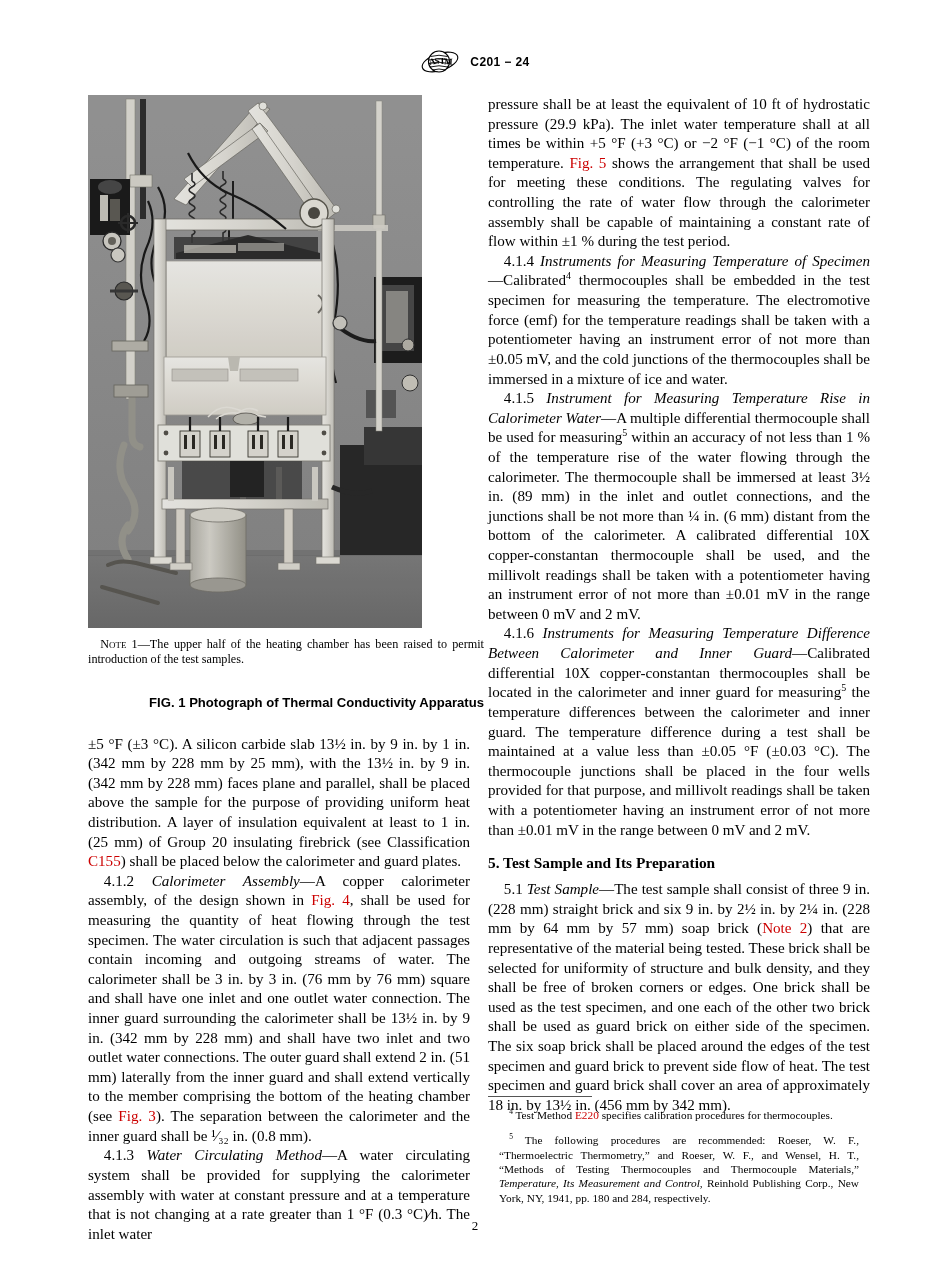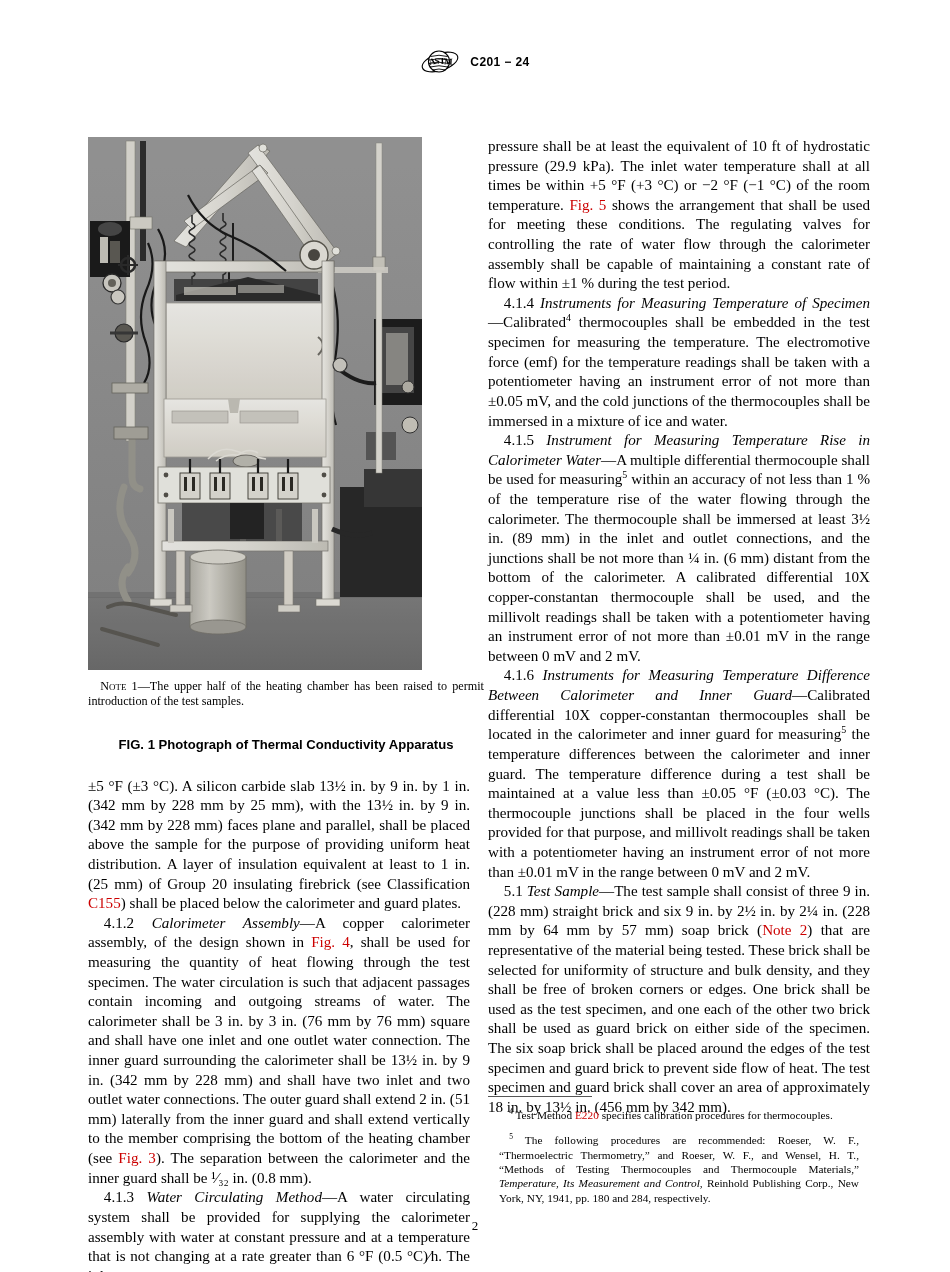--- a/index.html
+++ b/index.html
@@ -41,21 +41,20 @@
   }
 
   
   .col {
     position: absolute;
     top: 95px;
     width: 382px;
     text-align: justify;
     font-size: 15.1px;
     line-height: 1.30;
-    margin-top: 42px;
   }
   .col-left  { left: 88px; }
   .col-right { left: 488px; }
 
   p.para {
     margin: 0;
     text-indent: 1.05em;
     text-align: justify;
     -webkit-hyphens: auto;
     hyphens: auto;
@@ -94,21 +93,21 @@
     line-height: 1.25;
     text-align: justify;
     text-indent: 1.0em;
   }
   .note-label {
     font-variant: small-caps;
     font-size: 12.2px;
   }
   .fig-caption {
     margin-top: 26px;
-    text-align: center;
+    text-align: right;
     font-family: "Liberation Sans", sans-serif;
     font-weight: bold;
     font-size: 13.1px;
   }
 
   
   .footnotes {
     position: absolute;
     left: 488px;
     top: 1096px;
@@ -351,34 +350,35 @@
     <p class="note1"><span class="note-label">Note</span><span> 1—The upper half of the heating chamber has been raised to permit introduction of the test samples.</span></p>
 
     <div class="fig-caption">FIG. 1 Photograph of Thermal Conductivity Apparatus</div>
   </div>
 
   <div style="margin-top:24px;">
     <p class="para noindent"><span>±5 °F (±3 °C). A silicon carbide slab 13½ in. by 9 in. by 1 in. (342 mm by 228 mm by 25 mm), with the 13½ in. by 9 in. (342 mm by 228 mm) faces plane and parallel, shall be placed above the sample for the purpose of providing uniform heat distribution. A layer of insulation equivalent at least to 1 in. (25 mm) of Group 20 insulating firebrick (see Classification </span><span class="ref">C155</span><span>) shall be placed below the calorimeter and guard plates.</span></p>
 
     <p class="para"><span>4.1.2</span> <i>Calorimeter Assembly</i><span>—A copper calorimeter assembly, of the design shown in </span><span class="ref">Fig. 4</span><span>, shall be used for measuring the quantity of heat flowing through the test specimen. The water circulation is such that adjacent passages contain incoming and outgoing streams of water. The calorimeter shall be 3 in. by 3 in. (76 mm by 76 mm) square and shall have one inlet and one outlet water connection. The inner guard surrounding the calorimeter shall be 13½ in. by 9 in. (342 mm by 228 mm) and shall have two inlet and two outlet water connections. The outer guard shall extend 2 in. (51 mm) laterally from the inner guard and shall extend vertically to the member comprising the bottom of the heating chamber (see </span><span class="ref">Fig. 3</span><span>). The separation between the calorimeter and the inner guard shall be ¹⁄₃₂ in. (0.8 mm).</span></p>
 
-    <p class="para"><span>4.1.3</span> <i>Water Circulating Method</i><span>—A water circulating system shall be provided for supplying the calorimeter assembly with water at constant pressure and at a temperature that is not changing at a rate greater than 6 °F (0.5 °C)⁄h. The inlet water</span></p>
+    <p class="para"><span>4.1.3</span> <i>Water Circulating Method</i><span>—A water circulating system shall be provided for supplying the calorimeter assembly with water at constant pressure and at a temperature that is not changing at a rate greater than 1 °F (0.3 °C)⁄h. The inlet water</span></p>
   </div>
 </div>
 
 <div class="col col-right">
 
   <p class="para noindent"><span>pressure shall be at least the equivalent of 10 ft of hydrostatic pressure (29.9 kPa). The inlet water temperature shall at all times be within +5 °F (+3 °C) or −2 °F (−1 °C) of the room temperature. </span><span class="ref">Fig. 5</span><span> shows the arrangement that shall be used for meeting these conditions. The regulating valves for controlling the rate of water flow through the calorimeter assembly shall be capable of maintaining a constant rate of flow within ±1 % during the test period.</span></p>
 
   <p class="para"><span>4.1.4</span> <i>Instruments for Measuring Temperature of Specimen</i><span>—Calibrated</span><sup>4</sup><span> thermocouples shall be embedded in the test specimen for measuring the temperature. The electromotive force (emf) for the temperature readings shall be taken with a potentiometer having an instrument error of not more than ±0.05 mV, and the cold junctions of the thermocouples shall be immersed in a mixture of ice and water.</span></p>
 
   <p class="para"><span>4.1.5</span> <i>Instrument for Measuring Temperature Rise in Calorimeter Water</i><span>—A multiple differential thermocouple shall be used for measuring</span><sup>5</sup><span> within an accuracy of not less than 1 % of the temperature rise of the water flowing through the calorimeter. The thermocouple shall be immersed at least 3½ in. (89 mm) in the inlet and outlet connections, and the junctions shall be not more than ¼ in. (6 mm) distant from the bottom of the calorimeter. A calibrated differential 10X copper-constantan thermocouple shall be used, and the millivolt readings shall be taken with a potentiometer having an instrument error of not more than ±0.01 mV in the range between 0 mV and 2 mV.</span></p>
 
   <p class="para"><span>4.1.6</span> <i>Instruments for Measuring Temperature Difference Between Calorimeter and Inner Guard</i><span>—Calibrated differential 10X copper-constantan thermocouples shall be located in the calorimeter and inner guard for measuring</span><sup>5</sup><span> the temperature differences between the calorimeter and inner guard. The temperature difference during a test shall be maintained at a value less than ±0.05 °F (±0.03 °C). The thermocouple junctions shall be placed in the four wells provided for that purpose, and millivolt readings shall be taken with a potentiometer having an instrument error of not more than ±0.01 mV in the range between 0 mV and 2 mV.</span></p>
 
+  <h2 class="sec-head">5.  Test Sample and Its Preparation</h2>
 
   <p class="para"><span>5.1</span> <i>Test Sample</i><span>—The test sample shall consist of three 9 in. (228 mm) straight brick and six 9 in. by 2½ in. by 2¼ in. (228 mm by 64 mm by 57 mm) soap brick (</span><span class="ref">Note 2</span><span>) that are representative of the material being tested. These brick shall be selected for uniformity of structure and bulk density, and they shall be free of broken corners or edges. One brick shall be used as the test specimen, and one each of the other two brick shall be used as guard brick on either side of the specimen. The six soap brick shall be placed around the edges of the test specimen and guard brick to prevent side flow of heat. The test specimen and guard brick shall cover an area of approximately 18 in. by 13½ in. (456 mm by 342 mm).</span></p>
 </div>
 
 <div class="footnotes">
   <div class="fn-rule"></div>
   <p><sup>4</sup><span> Test Method </span><span class="ref">E220</span><span> specifies calibration procedures for thermocouples.</span></p>
   <p><sup>5</sup><span> The following procedures are recommended: Roeser, W. F., “Thermoelectric Thermometry,” and Roeser, W. F., and Wensel, H. T., “Methods of Testing Thermocouples and Thermocouple Materials,” </span><i>Temperature, Its Measurement and Control</i><span>, Reinhold Publishing Corp., New York, NY, 1941, pp. 180 and 284, respectively.</span></p>
 </div>
 

